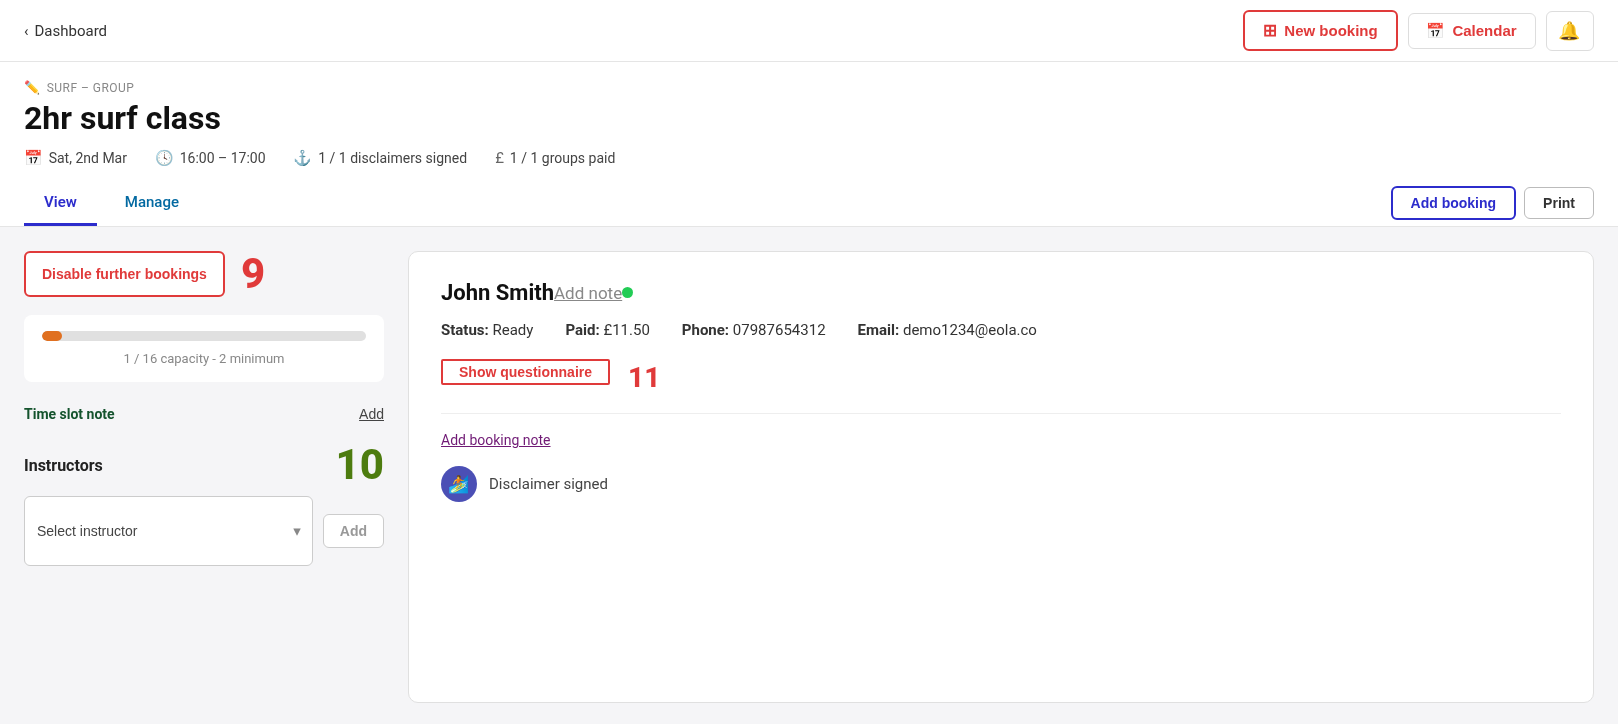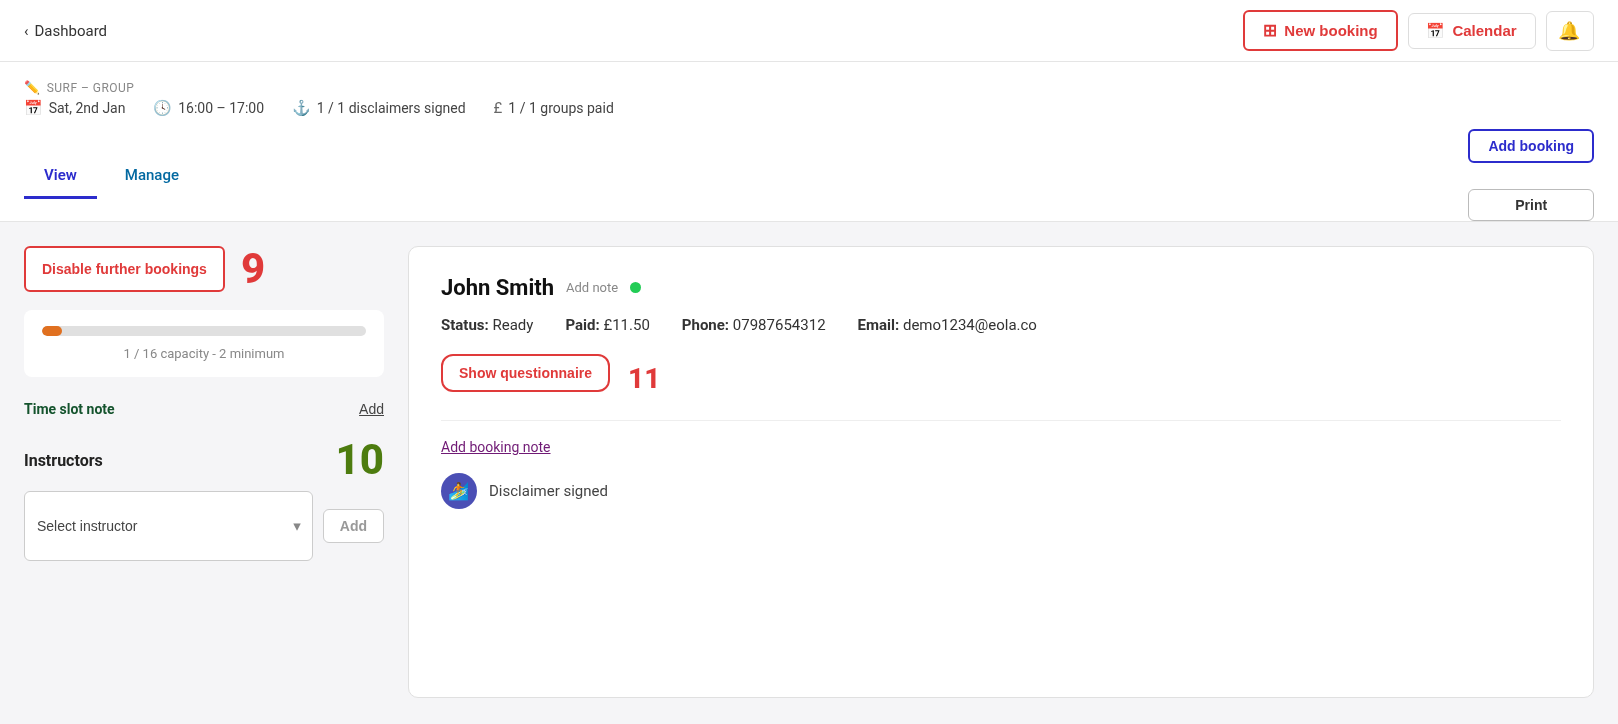--- a/index.html
+++ b/index.html
@@ -122,22 +122,22 @@
       border-bottom: 3px solid transparent;
       font-weight: 500;
     }
     .tab.active {
       color: #2c2ccc;
       border-bottom: 3px solid #2c2ccc;
       font-weight: 600;
     }
     .tab-actions {
       display: flex;
-      gap: 26px;
-      flex-direction: column;
+      gap: 8px;
+      align-items: center;
     }
     .btn-add-booking {
       border: 2px solid #2c2ccc;
       color: #2c2ccc;
       background: #fff;
       border-radius: 6px;
       padding: 7px 18px;
       font-size: 14px;
       font-weight: 600;
       cursor: pointer;
@@ -298,31 +298,31 @@
     .booking-detail-card {
       flex: 1;
       background: #fff;
       border-radius: 10px;
       border: 1px solid #e0e0e0;
       padding: 28px 32px;
     }
     .customer-name-row {
       display: flex;
       align-items: center;
-      gap: 12px;
       margin-bottom: 16px;
     }
     .customer-name {
       font-size: 22px;
       font-weight: 700;
       color: #111;
     }
     .add-note-link {
-      font-size: 13px;
+      font-size: 17px;
       color: #888;
+      text-decoration: underline;
       cursor: pointer;
     }
     .online-dot {
       width: 11px;
       height: 11px;
       background: #22cc55;
       border-radius: 50%;
       display: inline-block;
     }
     .info-row {
@@ -337,22 +337,22 @@
       font-size: 15px;
       color: #333;
     }
     .info-item span.label {
       font-weight: 700;
     }
     .btn-show-questionnaire {
       border: 2px solid #e03a3a;
       color: #e03a3a;
       background: #fff;
-      border-radius: 12px;
-      padding: 9px 16px;
+      border-radius: 2px;
+      padding: 3px 16px;
       font-size: 14px;
       font-weight: 700;
       cursor: pointer;
       display: inline-flex;
       align-items: center;
       gap: 10px;
       margin-bottom: 10px;
     }
     .badge-q-number {
       font-size: 28px;
@@ -416,24 +416,25 @@
       <span>🔔</span>
     </button>
   </div>
 </div>
 
 <div class="page-header">
   <div class="category-label">
     <span style="font-size:13px;">✏️</span>
     <span>SURF – GROUP</span>
   </div>
+  <div class="page-title">2hr surf class</div>
   <div class="meta-row">
     <div class="meta-item">
       <span class="meta-icon">📅</span>
-      <span>Sat, 2nd Jan</span>
+      <span>Sat, 2nd Mar</span>
     </div>
     <div class="meta-item">
       <span class="meta-icon">🕓</span>
       <span>16:00 – 17:00</span>
     </div>
     <div class="meta-item">
       <span class="meta-icon">⚓</span>
       <span>1 / 1 disclaimers signed</span>
     </div>
     <div class="meta-item">

